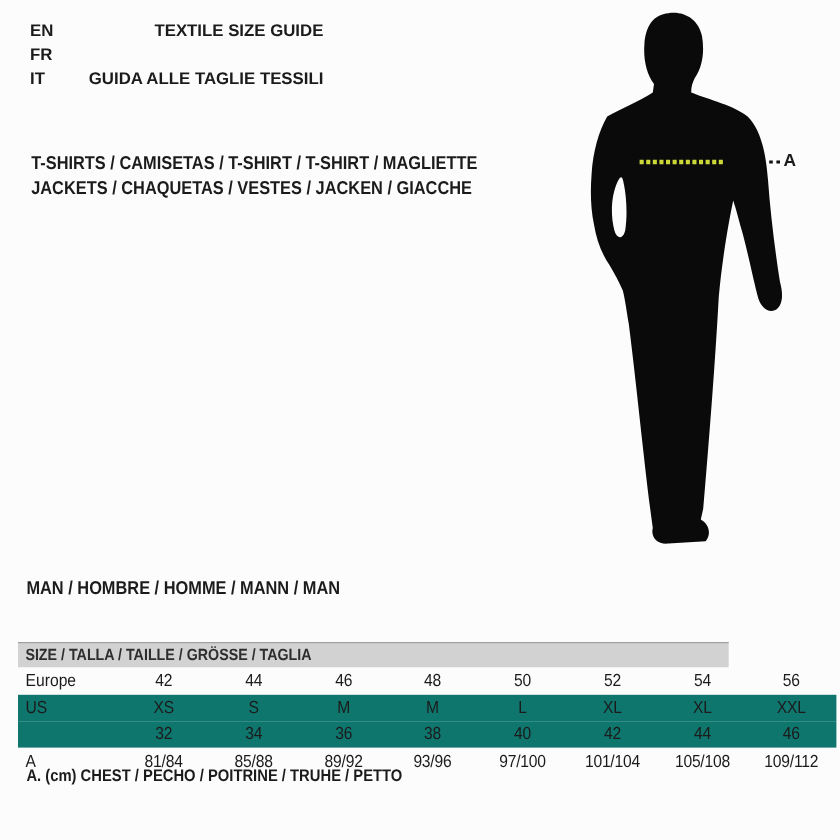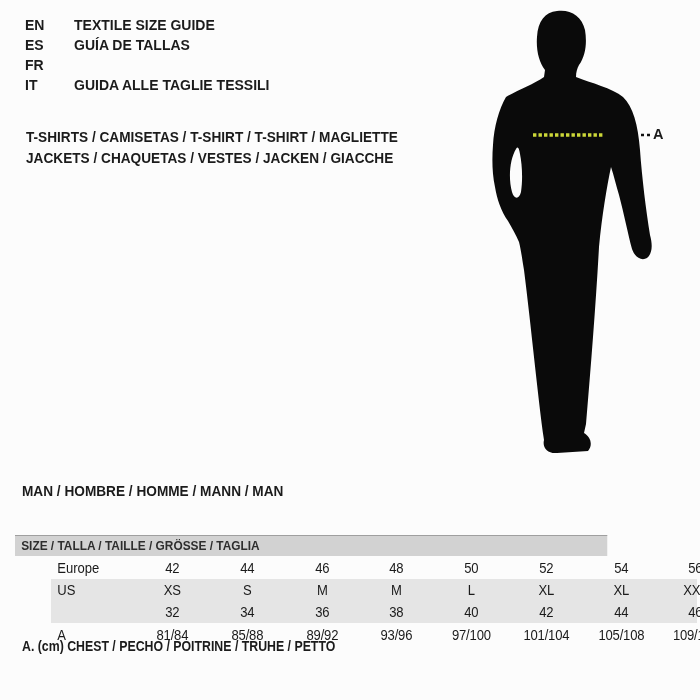--- a/index.html
+++ b/index.html
@@ -8,21 +8,21 @@
     background:#fcfcfc;
     font-family:"Liberation Sans", sans-serif;
     color:#1b1b1b;
     position:relative;
     overflow:hidden;
   }
   .abs{position:absolute;}
   .cond{transform:scaleX(0.88);transform-origin:0 50%;}
   
   .langs{left:25px;top:15px;font-size:14px;font-weight:bold;line-height:20px;}
-  .lang-row{display:flex;white-space:nowrap;}
+  .lang-row{display:flex;white-space:nowrap;justify-content:space-between;}
   .lang-code{width:49px;flex:0 0 49px;}
   
   .cats{left:26px;top:127px;font-size:15.5px;font-weight:bold;line-height:20.5px;white-space:nowrap;}
   
   .fig-svg{left:0;top:0;width:700px;height:700px;pointer-events:none;}
   
   .measure-a{left:653px;top:126px;font-size:14.5px;font-weight:bold;}
   
   .man-title{left:22px;top:482px;font-size:15.5px;font-weight:bold;white-space:nowrap;}
   
@@ -30,41 +30,36 @@
   .thead{
     width:666px;height:20px;line-height:19px;
     background:#d2d2d2;border-top:1px solid #9f9f9f;
     padding-left:7px;font-size:13.5px;font-weight:bold;color:#2e2e2e;
     white-space:nowrap;
   }
   .trow{
     display:grid;
     grid-template-columns:84px repeat(8, 74.75px);
     align-items:center;
-    margin-left:36px;
   }
   .trow.h23{height:23px;}
   .trow.h22{height:22px;}
-  .trow.band{background:#e5e5e5;}
+  .trow.band{background:#0f766e;}
   .tlabel{padding-left:7px;text-align:left;transform-origin:0 50%;transform:scaleX(0.9);white-space:nowrap;}
   .tval{text-align:center;transform:scaleX(0.9);letter-spacing:-0.2px;white-space:nowrap;}
   
   .footnote{left:22px;top:638px;font-size:14px;font-weight:bold;white-space:nowrap;}
 </style>
 </head>
 <body>
 
 <div class="abs langs">
   <div class="lang-row">
     <span class="lang-code">EN</span>
     <span class="lang-title">TEXTILE SIZE GUIDE</span>
-  </div>
-  <div class="lang-row">
-    <span class="lang-code">ES</span>
-    <span class="lang-title">GUÍA DE TALLAS</span>
   </div>
   <div class="lang-row">
     <span class="lang-code">FR</span>
   </div>
   <div class="lang-row">
     <span class="lang-code">IT</span>
     <span class="lang-title">GUIDA ALLE TAGLIE TESSILI</span>
   </div>
 </div>
 

